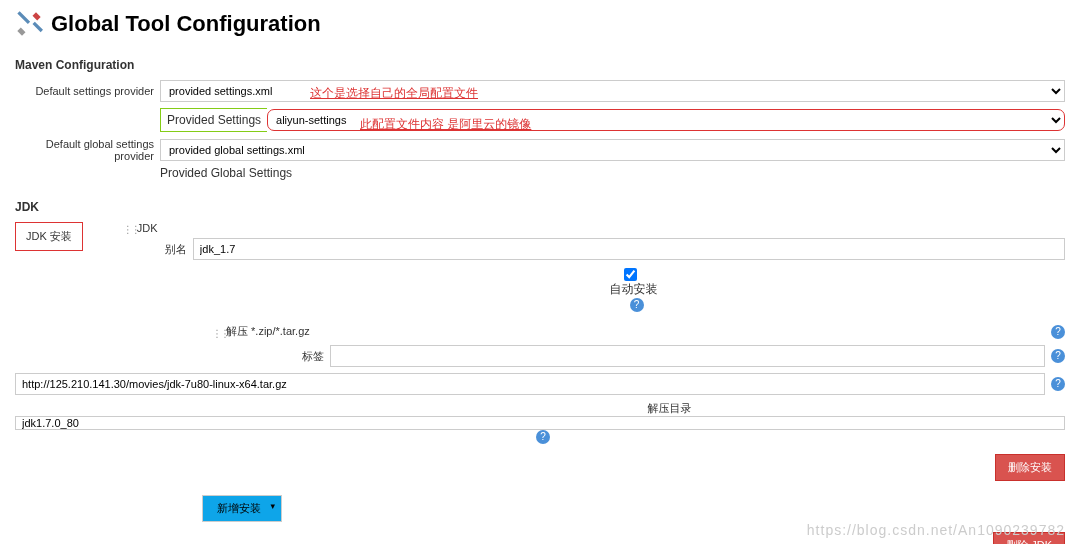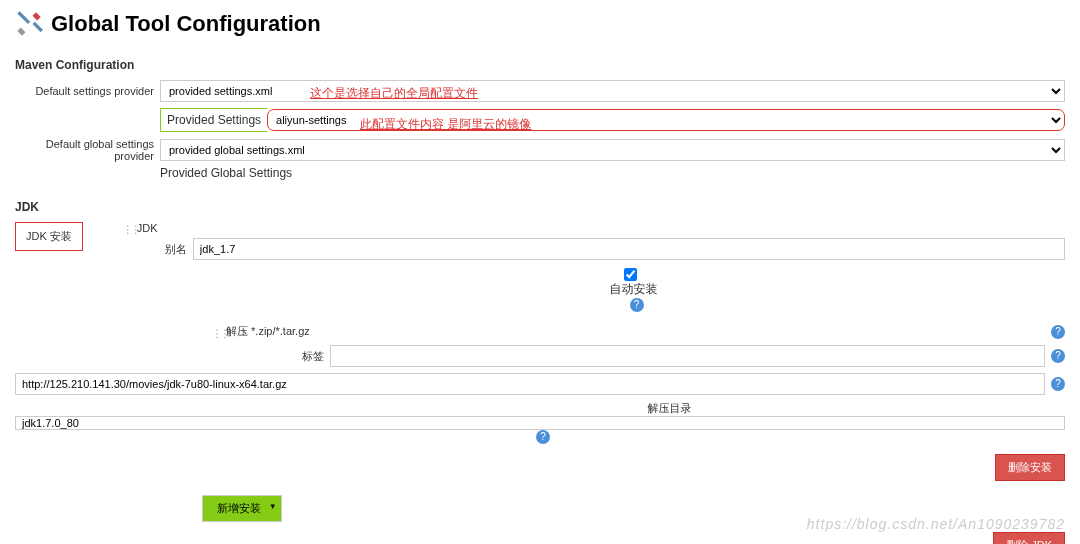--- a/index.html
+++ b/index.html
@@ -19,26 +19,26 @@
     .jdk-install-label { display: inline-block; border: 1px solid #d33; padding: 6px 10px; font-size: 11px; }
     .drag-handle { width: 10px; height: 12px; display: inline-block; margin-right: 4px; vertical-align: middle; }
     .drag-handle::before { content: "⋮⋮"; font-size: 10px; color: #999; letter-spacing: -2px; }
     .jdk-title { font-size: 11px; color: #333; }
     .checkbox-wrap { margin-left: 150px; display: flex; align-items: center; margin-top: 8px; margin-bottom: 8px; flex-direction: column; }
     .checkbox-wrap input { margin-right: 6px; }
     .sub-row { display: flex; align-items: center; margin: 6px 0; }
     .sub-label { width: 155px; text-align: right; padding-right: 6px; font-size: 11px; }
     .help-icon { width: 14px; height: 14px; border-radius: 50%; background: #4a90d9; color: #fff; font-size: 10px; text-align: center; line-height: 14px; display: inline-block; margin-left: 6px; cursor: pointer; }
     .btn-red { background: #d9534f; color: #fff; border: 1px solid #c9302c; padding: 5px 12px; font-size: 11px; cursor: pointer; }
-    .btn-gray { background: #84cc16; border: 1px solid #ccc; padding: 5px 14px; font-size: 11px; cursor: pointer; }
+    .btn-gray { background: #0ea5e9; border: 1px solid #ccc; padding: 5px 14px; font-size: 11px; cursor: pointer; }
     .btn-gray.dropdown { padding-right: 20px; position: relative; }
     .btn-gray.dropdown::after { content: "▾"; position: absolute; right: 6px; top: 5px; font-size: 9px; }
     .btn-row-right { display: flex; justify-content: flex-end; margin: 10px 0; }
     .btn-row-left { margin: 14px 0 10px 150px; }
-    .watermark { position: absolute; bottom: 12px; right: 15px; color: #ccc; font-size: 14px; font-style: italic; letter-spacing: 1px; }
+    .watermark { position: absolute; bottom: 6px; right: 15px; color: #ccc; font-size: 14px; letter-spacing: 1px; }
     .row-with-help { display: flex; align-items: center; }
     .row-with-help .help-icon { flex-shrink: 0; }
     .jdk-header { display: flex; align-items: flex-start; margin-top: 5px; }
     .jdk-right { flex: 1; margin-left: 5px; }
     .alias-row { display: flex; align-items: center; margin-top: 4px; }
     .alias-label { width: 70px; text-align: right; padding-right: 6px; font-size: 11px; align-self: flex-start; padding-top: 4px; }
     .jdk-inner-label-row { display: flex; align-items: center; margin-left: 150px; }
   </style>
 </head>
 <body>

